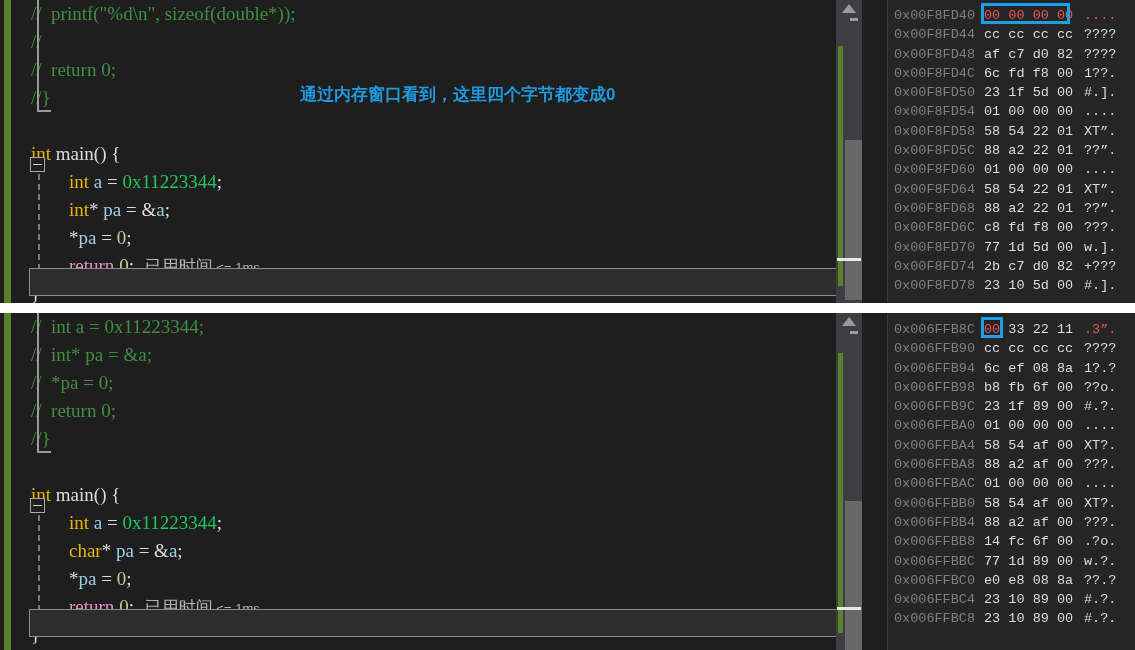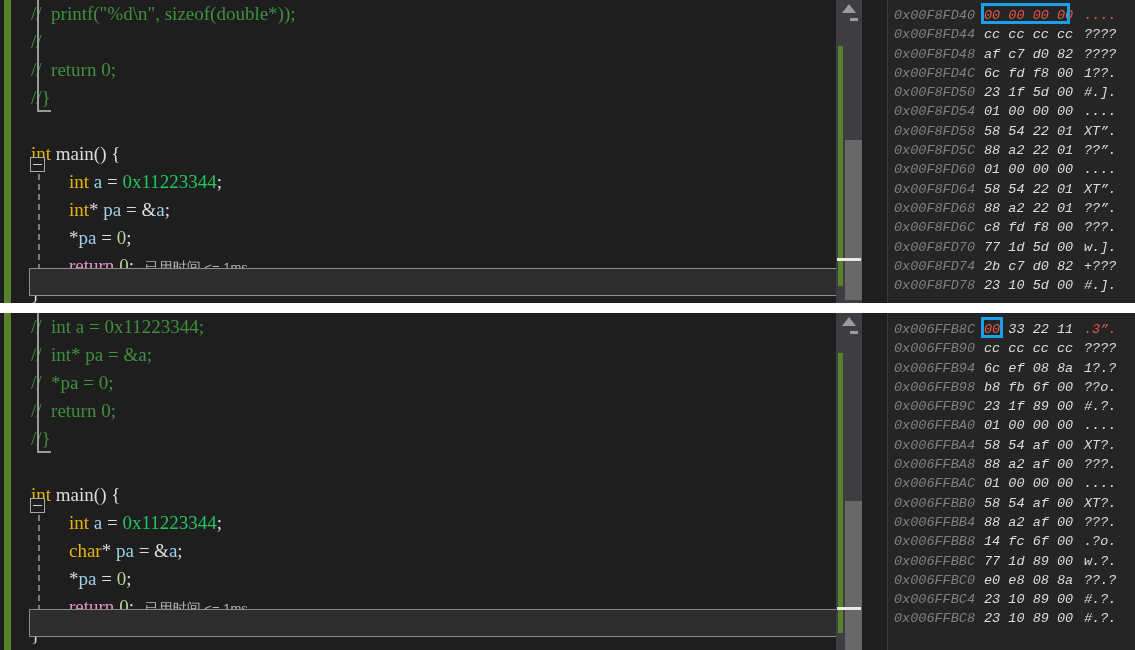--- a/index.html
+++ b/index.html
@@ -111,21 +111,21 @@
     position: absolute;
     border: 1px solid #8c8c8c;
     background: #2d2d2d;
     box-sizing: border-box;
   }
   .codelens {
     color: #b4b4b4;
     font-family: "Liberation Sans", sans-serif;
     font-size: 13px;
   }
-  .codelens .cn { font-size: 14px; }
+  .codelens .cn { font-size: 17px; }
 
   
   .annot {
     position: absolute;
     color: #1e9be0;
     font-family: "Liberation Sans", sans-serif;
     font-weight: bold;
     font-size: 17px;
     white-space: nowrap;
     letter-spacing: 0px;
@@ -190,21 +190,20 @@
     font-family: "Liberation Mono", monospace;
     font-size: 13.5px;
     line-height: 19.3px;
   }
   .mrow {
     display: flex;
     align-items: flex-end;
     height: 19.3px;
     white-space: pre;
     padding-left: 6px;
-    font-style: italic;
   }
   .maddr {
     color: #808080;
     width: 90px;
     flex: 0 0 90px;
   }
   .mhex {
     color: #dcdcdc;
     width: 92px;
     flex: 0 0 92px;
@@ -243,20 +242,21 @@
       <div class="scope-solid" style="left:24px; top:0px; height:112px;"></div>
       <div class="scope-foot" style="left:24px; top:110px; width:14px;"></div>
 
       <div class="collapse-box" style="left:17px; top:157px;"></div>
 
       <div class="scope-dash" style="left:25px; top:174px; height:116px;"></div>
 
       <div class="cur-line" style="left:16px; top:268px; width:822px; height:28px;"></div>
     </div>
 
+    <div class="annot" style="left:300px; top:83px;">通过内存窗口看到，这里四个字节都变成0</div>
   </div>
 
   <div class="scrollbar" style="left:836px;">
     <div class="sb-up"></div>
     <div class="sb-minus"></div>
     <div class="sb-greenbar" style="top:46px; height:240px;"></div>
     <div class="sb-thumb" style="top:140px; height:160px;"></div>
     <div class="sb-mark" style="top:258px;"></div>
   </div>
 

